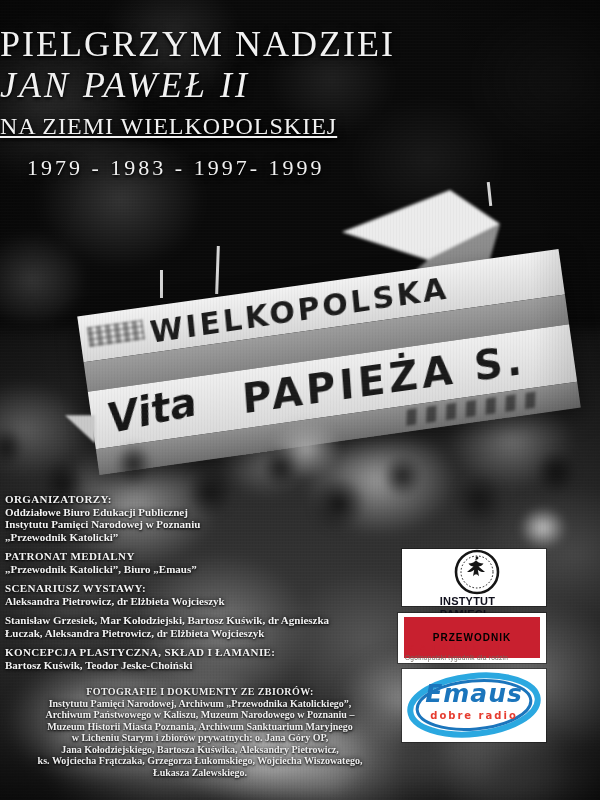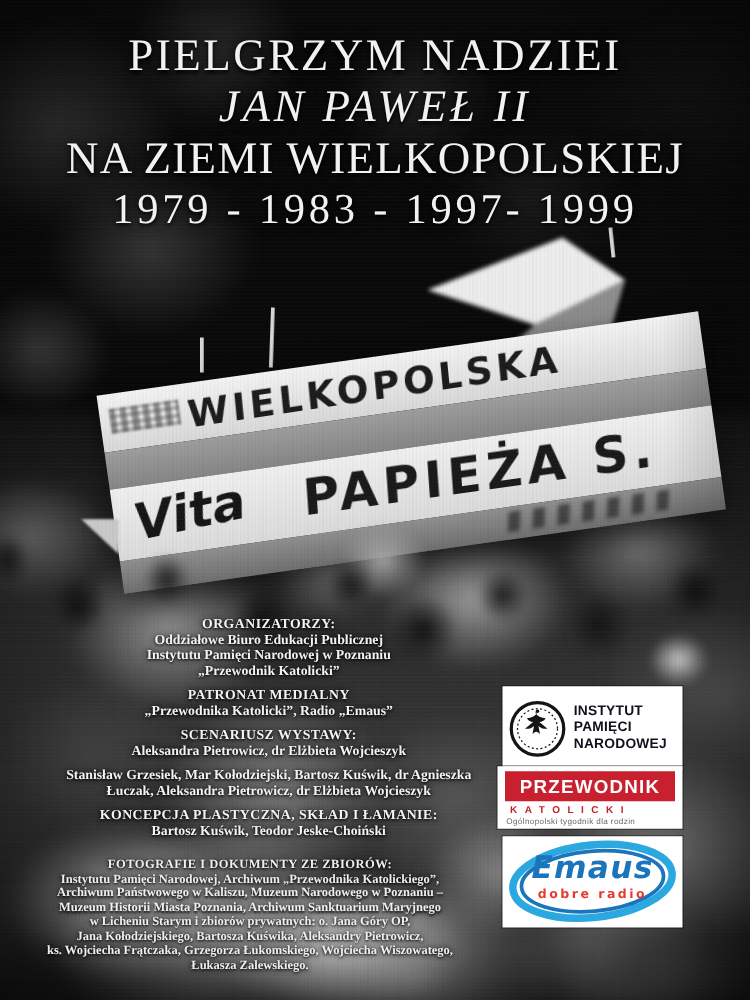--- a/index.html
+++ b/index.html
@@ -117,55 +117,55 @@
     background:repeating-linear-gradient(90deg, rgba(25,25,25,.6) 0 10px, transparent 10px 20px);
     filter:blur(1.5px);transform:skewX(-10deg);
   }
   .fold{
     position:absolute;left:-28px;top:22px;width:0;height:0;
     border-top:28px solid #c9c9c9;border-left:30px solid transparent;
     transform:rotate(8deg);filter:blur(1px);
   }
   
   .title{
-    position:absolute;left:0;right:0;top:24px;z-index:5;text-align:center;
+    position:absolute;left:0;right:0;top:24px;z-index:5;
     color:#f1f1f1;line-height:41px;
     text-shadow:0 2px 3px rgba(0,0,0,.95), 0 0 10px rgba(0,0,0,.7);
   }
   .title-line-1{font-size:36px;letter-spacing:2px;}
   .title-line-2{font-size:36px;letter-spacing:3px;font-style:italic;}
-  .title-line-3{font-size:36px;letter-spacing:1px;}
-  .title-line-4{font-size:34px;letter-spacing:3px;}
+  .title-line-3{font-size:24px;letter-spacing:1px;text-decoration:underline;}
+  .title-line-4{font-size:22px;letter-spacing:3px;padding-left:27px;}
   
   .credits{
-    position:absolute;left:5px;top:493px;width:420px;z-index:5;text-align:center;
+    position:absolute;left:5px;top:493px;width:420px;z-index:5;text-align:left;
     color:#f3f3f3;font-weight:700;font-size:11px;line-height:12.5px;
     text-shadow:0 1px 2px rgba(0,0,0,.95), 0 0 5px rgba(0,0,0,.85);
   }
   .credit-block{margin-bottom:7px;}
   .credit-header{letter-spacing:.4px;}
   .photo-credits{
     position:absolute;left:0;top:686px;width:400px;z-index:5;text-align:center;
     color:#efefef;font-weight:700;font-size:10px;line-height:11.5px;
     text-shadow:0 1px 2px rgba(0,0,0,.95), 0 0 5px rgba(0,0,0,.85);
   }
   
   .logo-box{position:absolute;background:#fff;z-index:6;box-shadow:0 0 0 1px rgba(0,0,0,.35);}
-  .ipn-box{left:402px;top:549px;width:144px;height:67px;display:flex;align-items:center;}
+  .ipn-box{left:402px;top:549px;width:144px;height:57px;display:flex;align-items:center;flex-direction:column;}
   .ipn-seal{margin-left:5px;flex:0 0 auto;}
   .ipn-text{
     margin-left:6px;font-family:"Liberation Sans",sans-serif;font-weight:700;
     font-size:11px;line-height:13px;color:#10101c;letter-spacing:.2px;
   }
   .przewodnik-box{left:398px;top:613px;width:148px;height:50px;}
   .przewodnik-bar{
-    position:absolute;left:6px;top:4px;right:6px;height:24px;
+    position:absolute;left:6px;top:4px;right:6px;height:41px;
     display:flex;align-items:center;justify-content:center;
-    font-family:"Liberation Sans",sans-serif;font-weight:700;font-size:15px;
-    color:#ffffff;letter-spacing:1px;
+    font-family:"Liberation Sans",sans-serif;font-weight:700;font-size:10px;
+    color:#000000;letter-spacing:1px;
   }
   .przewodnik-sub{
     position:absolute;left:10px;top:30px;font-family:"Liberation Sans",sans-serif;
     font-weight:700;font-size:8px;letter-spacing:6px;
   }
   .przewodnik-tagline{
     position:absolute;left:7px;top:41px;font-family:"Liberation Sans",sans-serif;
     font-size:6.5px;color:#6e655c;letter-spacing:.3px;
   }
   .emaus-box{left:402px;top:669px;width:144px;height:73px;}
@@ -227,21 +227,21 @@
 
   <section class="credits">
     <div class="credit-block">
       <div class="credit-header">ORGANIZATORZY:</div>
       <div class="credit-line">Oddziałowe Biuro Edukacji Publicznej</div>
       <div class="credit-line">Instytutu Pamięci Narodowej w Poznaniu</div>
       <div class="credit-line">„Przewodnik Katolicki”</div>
     </div>
     <div class="credit-block">
       <div class="credit-header">PATRONAT MEDIALNY</div>
-      <div class="credit-line">„Przewodnika Katolicki”, Radio „Emaus”</div>
+      <div class="credit-line">„Przewodnik Katolicki”, Biuro „Emaus”</div>
     </div>
     <div class="credit-block">
       <div class="credit-header">SCENARIUSZ WYSTAWY:</div>
       <div class="credit-line">Aleksandra Pietrowicz, dr Elżbieta Wojcieszyk</div>
     </div>
     <div class="credit-block">
       <div class="credit-line">Stanisław Grzesiek, Mar Kołodziejski, Bartosz Kuświk, dr Agnieszka</div>
       <div class="credit-line">Łuczak, Aleksandra Pietrowicz, dr Elżbieta Wojcieszyk</div>
     </div>
     <div class="credit-block">

